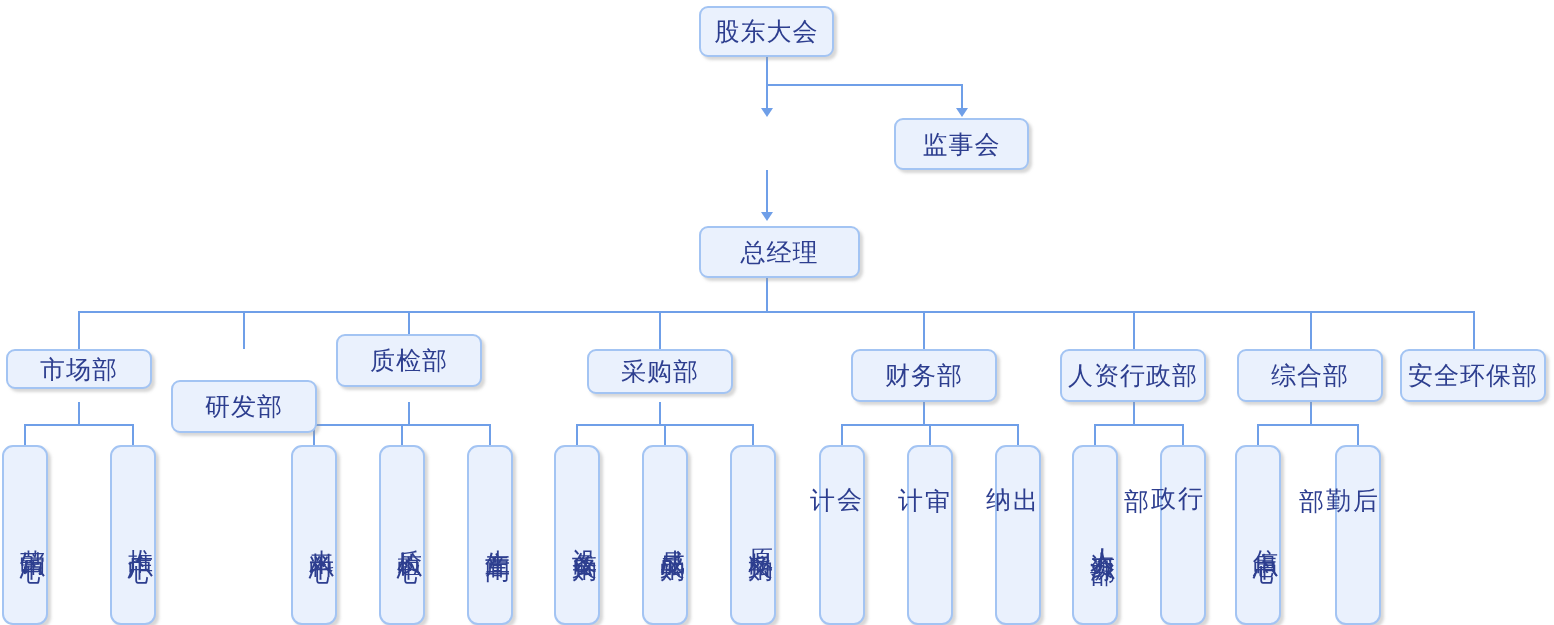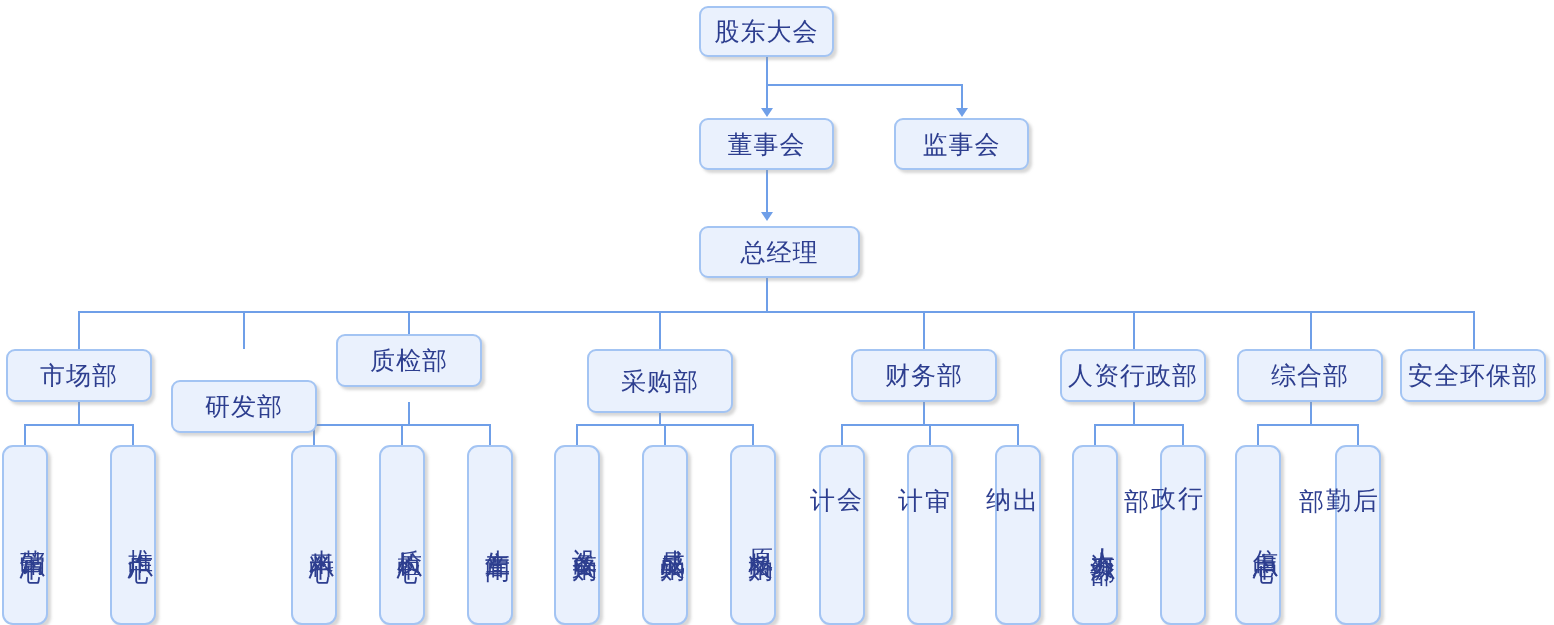--- a/index.html
+++ b/index.html
@@ -145,42 +145,39 @@
 
   <div class="ln ln-v" style="left:1310px; top:402px; height:23px;"></div>
   <div class="ln ln-h" style="left:1257px; top:424px; width:101px;"></div>
   <div class="ln ln-v" style="left:1257px; top:424px; height:22px;"></div>
   <div class="ln ln-v" style="left:1357px; top:424px; height:22px;"></div>
 
   <div class="node top" style="left:699px; top:6px; width:135px; height:51px;">
     <span>股东大会</span>
   </div>
 
-  <div class="node top" style="left:699px; top:118px; width:135px; height:52px;">
-    <span>董事会</span>
-  </div>
 
   <div class="node top" style="left:894px; top:118px; width:135px; height:52px;">
     <span>监事会</span>
   </div>
 
   <div class="node top" style="left:699px; top:226px; width:161px; height:52px;">
     <span>总经理</span>
   </div>
 
-  <div class="node dept" style="left:6px; top:349px; width:146px; height:53px;">
+  <div class="node dept" style="left:6px; top:349px; width:146px; height:40px;">
     <span>市场部</span>
   </div>
   <div class="node dept" style="left:171px; top:349px; width:146px; height:53px;margin-top:31px;">
     <span>研发部</span>
   </div>
   <div class="node dept" style="left:336px; top:334px; width:146px; height:53px;">
     <span>质检部</span>
   </div>
-  <div class="node dept" style="left:587px; top:349px; width:146px; height:64px;">
+  <div class="node dept" style="left:587px; top:349px; width:146px; height:45px;">
     <span>采购部</span>
   </div>
   <div class="node dept" style="left:851px; top:349px; width:146px; height:53px;">
     <span>财务部</span>
   </div>
   <div class="node dept" style="left:1060px; top:349px; width:146px; height:53px;">
     <span>人资行政部</span>
   </div>
   <div class="node dept" style="left:1237px; top:349px; width:146px; height:53px;">
     <span>综合部</span>

